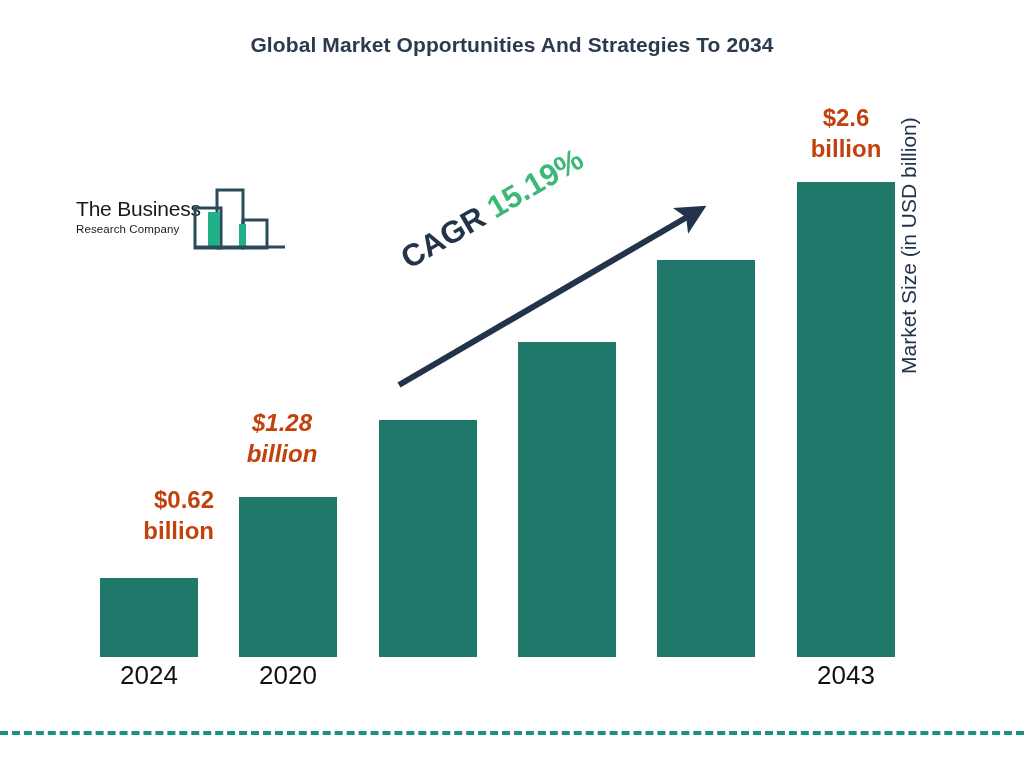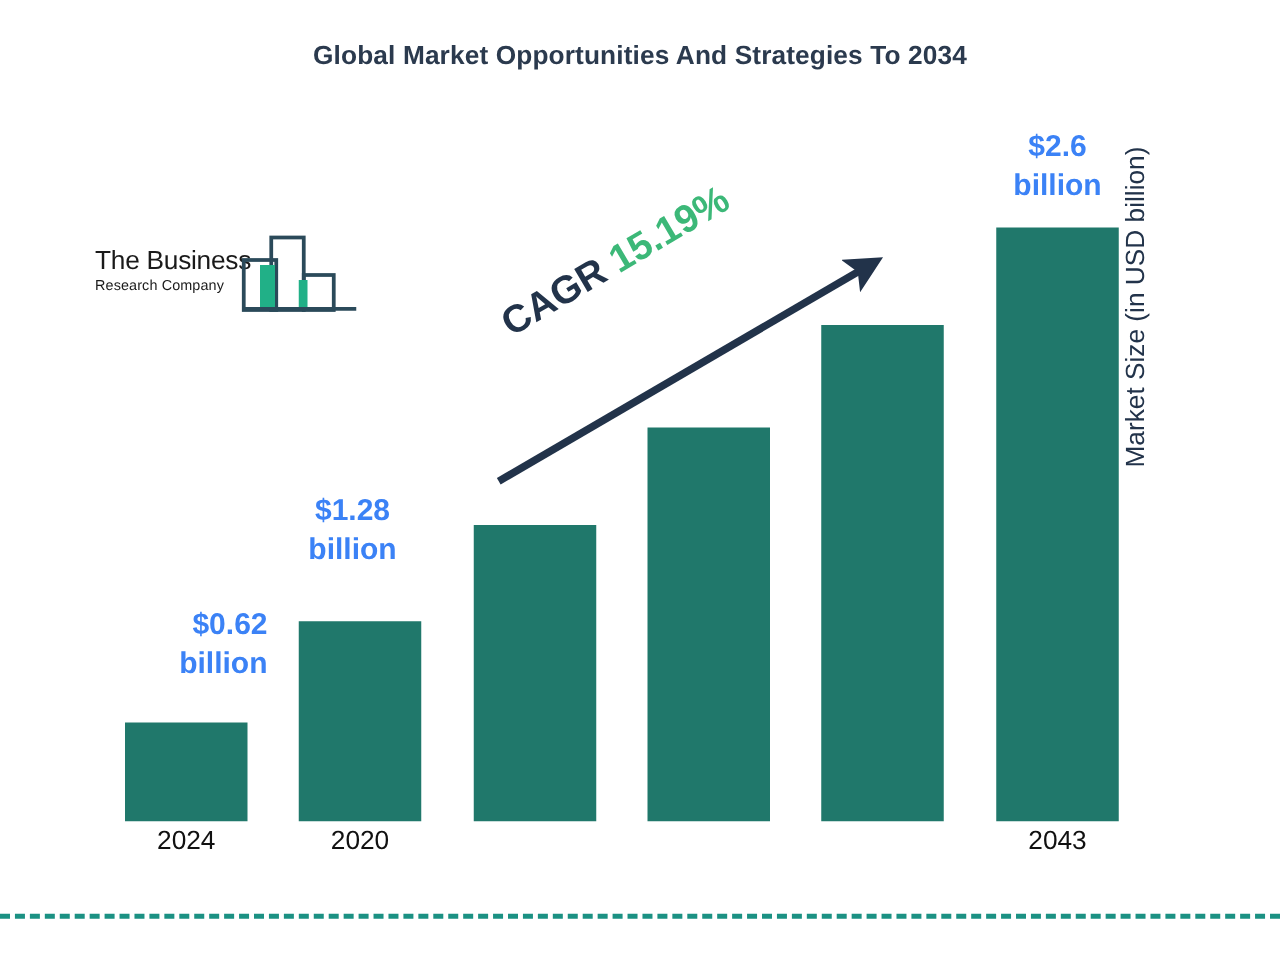--- a/index.html
+++ b/index.html
@@ -78,37 +78,37 @@
     height: 768px;
   }
   .bar {
     position: absolute;
     background: #20786b;
   }
 
   
   .value-label {
     position: absolute;
-    color: #3b82f6;
+    color: #c2410c;
     font-size: 24px;
     font-weight: bold;
     line-height: 1.28;
     text-align: center;
     white-space: nowrap;
   }
   .value-label span { display: block; }
 
   
   .xtick {
     position: absolute;
     top: 662px;
     width: 120px;
     text-align: center;
     color: #111111;
-    font-size: 21px;
+    font-size: 26px;
     line-height: 1;
   }
 
   
   .yaxis-title {
     position: absolute;
     left: 898px;
     top: 318px;
     width: 340px;
     color: #22334a;
@@ -180,21 +180,21 @@
   <div class="bar" style="left:379px; top:420px; width:98px; height:237px;"></div>
   <div class="bar" style="left:518px; top:342px; width:98px; height:315px;"></div>
   <div class="bar" style="left:657px; top:260px; width:98px; height:397px;"></div>
   <div class="bar" style="left:797px; top:182px; width:98px; height:475px;"></div>
 
   <div class="value-label" style="left:84px; top:485px; width:130px;text-align:right;">
     <span>$0.62</span>
     <span>billion</span>
   </div>
 
-  <div class="value-label" style="left:217px; top:394px; width:130px;">
+  <div class="value-label" style="left:217px; top:408px; width:130px;font-style:italic;">
     <span>$1.28</span>
     <span>billion</span>
   </div>
 
   <div class="value-label" style="left:781px; top:103px; width:130px;">
     <span>$2.6</span>
     <span>billion</span>
   </div>
 
   <div class="xtick" style="left:89px;">2024</div>

